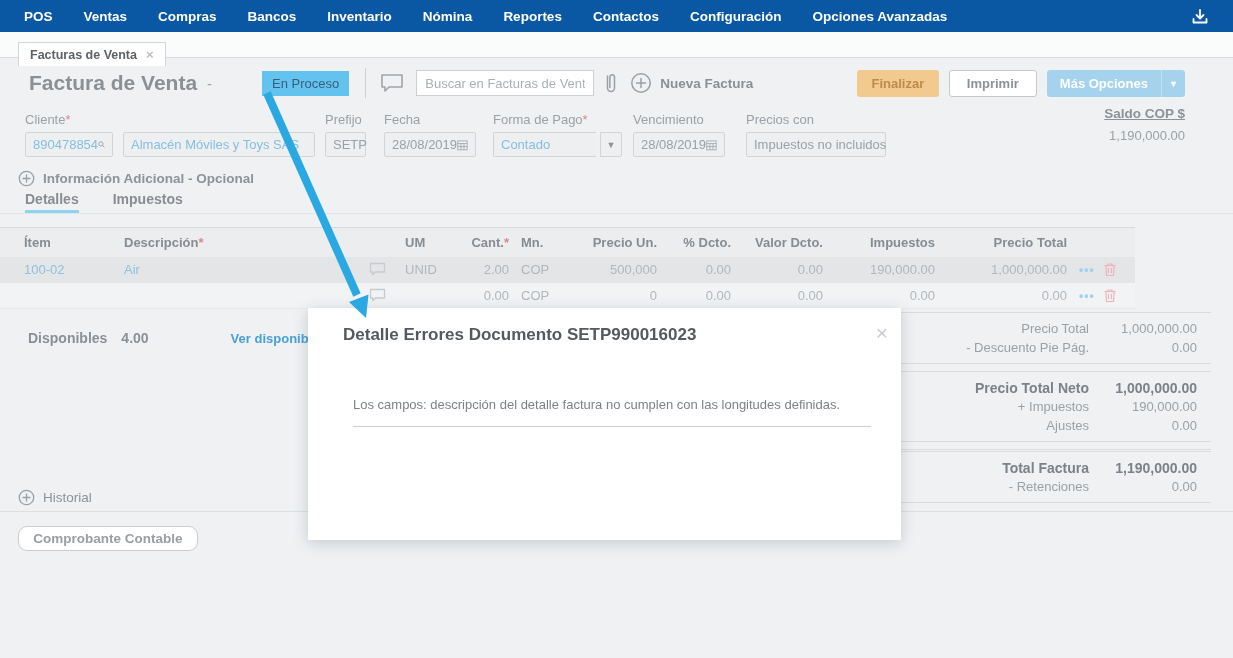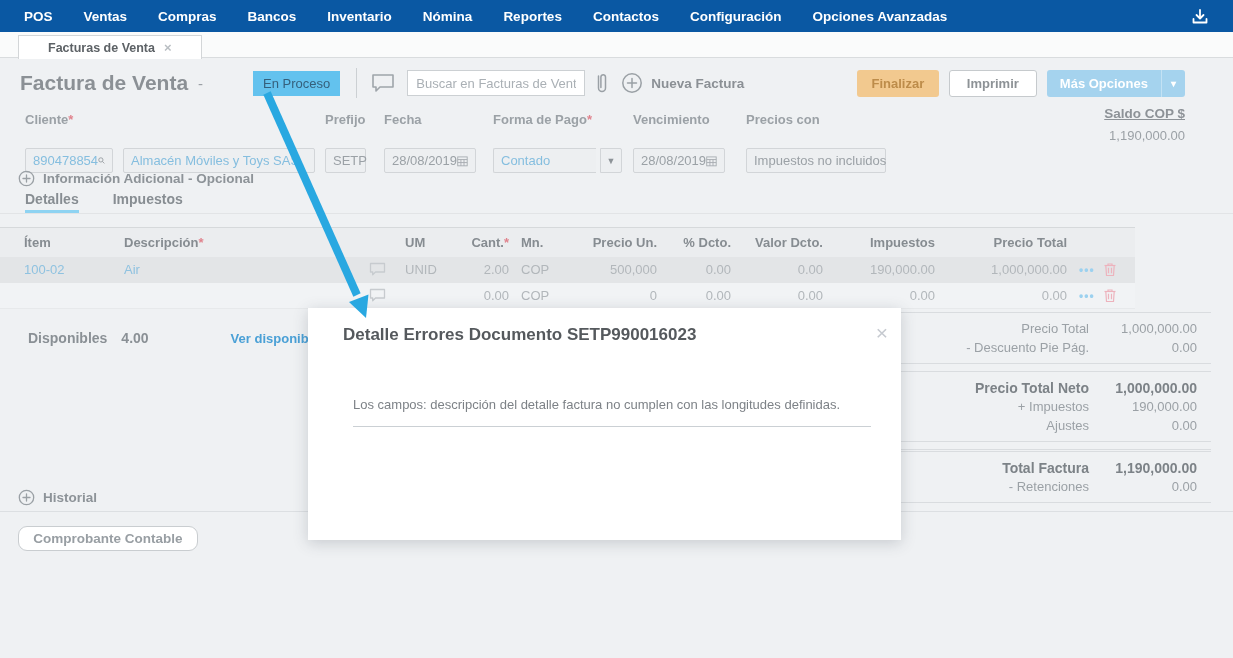--- a/index.html
+++ b/index.html
@@ -8,28 +8,28 @@
 
   
   .nav { position:absolute; top:0; left:0; right:0; height:32px; background:#0a58a3;
          display:flex; align-items:center; gap:31px; padding:0 24px; }
   .nav-item { color:#fff; font-weight:bold; font-size:13.5px; cursor:pointer; white-space:nowrap; }
   .nav-spacer { flex:1; }
 
   
   .tabstrip { position:absolute; top:32px; left:0; right:0; height:26px; background:#fafbfb;
               border-bottom:1px solid #d9dcde; }
-  .tab { position:absolute; left:18px; top:3px; height:24px; background:#fff;
+  .tab { position:absolute; left:18px; top:10px; height:24px; background:#fff;
          border:1px solid #d3d6d8; border-bottom:none; display:flex; align-items:center;
-         gap:9px; padding:0 29px; font-size:12.5px; font-weight:bold; color:#5d6266; }
+         gap:9px; padding:0 11px; font-size:12.5px; font-weight:bold; color:#5d6266; }
   .tab-close { color:#b9bec2; font-size:13px; font-weight:bold; cursor:pointer; }
 
   
   .page-header { position:absolute; top:64px; left:0; right:0; height:38px;
-                 display:flex; align-items:center; padding:0 48px 0 20px; }
+                 display:flex; align-items:center; padding:0 48px 0 29px; }
   .page-title { font-size:21px; font-weight:bold; color:#8b9095; }
   .title-dash { color:#9aa0a5; font-size:15px; margin:0 6px 0 10px; }
   .status-badge { background:#63c2ee; color:#35607c; font-size:13px; padding:5px 10px; cursor:default;margin-left:44px; }
   .vdivider { width:1px; height:30px; background:#ccd0d3; margin:0 14px 0 16px; }
   .icon-btn { display:flex; align-items:center; cursor:pointer; }
   .search-input { width:178px; height:26px; border:1px solid #ccd0d3; background:#fff;
                   font-family:"Liberation Sans",sans-serif; font-size:13px; color:#6b7276;
                   padding:0 8px; margin:0 10px 0 12px; }
   .search-input::placeholder { color:#aab0b5; }
   .new-invoice-label { font-size:13.5px; font-weight:bold; color:#8b9095; margin-left:8px; cursor:pointer; }
@@ -39,21 +39,21 @@
   .btn-finalize { background:#f2c98f; color:#bd8c4a; width:82px; }
   .btn-print { background:#fff; color:#8d9296; border:1px solid #c6cacd; width:88px; }
   .btn-more { background:#a5d3ee; color:#fff; padding:0; }
   .btn-more-main { padding:0 13px; }
   .btn-more-sep { width:1px; height:27px; background:#c3e2f4; }
   .btn-more-caret { padding:0 9px; font-size:10px; }
 
   
   .fields { position:absolute; top:112px; left:25px; right:0; display:flex; align-items:flex-start; }
   .fgroup { display:flex; flex-direction:column; }
-  .flabel { font-size:13px; color:#9ba1a6; margin-bottom:21px; white-space:nowrap;font-weight:bold; }
+  .flabel { font-size:13px; color:#9ba1a6; margin-bottom:5px; white-space:nowrap; }
   .req { color:#e0838d; }
   .finput { height:25px; background:#edeff1; border:1px solid #d2d5d8; border-radius:2px;
             font-size:13px; display:flex; align-items:center; padding:0 7px; color:#9ba1a6;
             white-space:nowrap; }
   .blue-val { color:#85bedf; }
   .input-row { display:flex; align-items:center; gap:10px; }
   .with-icon { justify-content:space-between; }
 
   .saldo { position:absolute; top:106px; right:48px; text-align:right; }
   .saldo-label { font-size:13.5px; font-weight:bold; color:#8d9297;text-decoration:underline; }
@@ -89,21 +89,21 @@
   .totals { position:absolute; top:312px; left:610px; right:22px; z-index:5; }
   .tgroup { border-top:1px solid #d9dcdf; border-bottom:1px solid #d9dcdf; padding:6px 0; margin-bottom:7px; }
   .tgroup.dbl { border-top:3px double #d9dcdf; }
   .trow { display:flex; align-items:center; height:19px; }
   .tlabel { flex:1; text-align:right; font-size:13px; color:#9ba1a6; }
   .tvalue { width:122px; text-align:right; font-size:13px; color:#9ba1a6; padding-right:14px; }
   .trow.bold .tlabel, .trow.bold .tvalue { font-weight:bold; color:#7c8287; font-size:14px; }
 
   
   .historial { position:absolute; top:489px; left:18px; display:flex; align-items:center; gap:8px;
-               font-size:13.5px; font-weight:bold; color:#8d9398; cursor:pointer; }
+               font-size:13.5px; font-weight:normal; color:#8d9398; cursor:pointer; }
   .historial-divider { position:absolute; top:511px; left:0; right:0; height:1px; background:#dcdfe2; }
   .btn-voucher { position:absolute; top:526px; left:18px; width:180px; height:25px; background:#fff;
                  border:1px solid #c9cdd0; border-radius:9px; font-size:13.5px; font-weight:bold;
                  color:#989ea3; display:flex; align-items:center; justify-content:center; cursor:pointer; }
 
   
   .modal { position:absolute; left:308px; top:308px; width:593px; height:232px; background:#fff;
            box-shadow:0 3px 14px rgba(60,70,80,.22); z-index:50;padding-left:12px; }
   .modal-title { font-size:17px; font-weight:bold; color:#55595d; padding:17px 40px 0 23px; }
   .modal-close { position:absolute; top:14px; right:13px; font-size:21px; color:#c6cad0;

